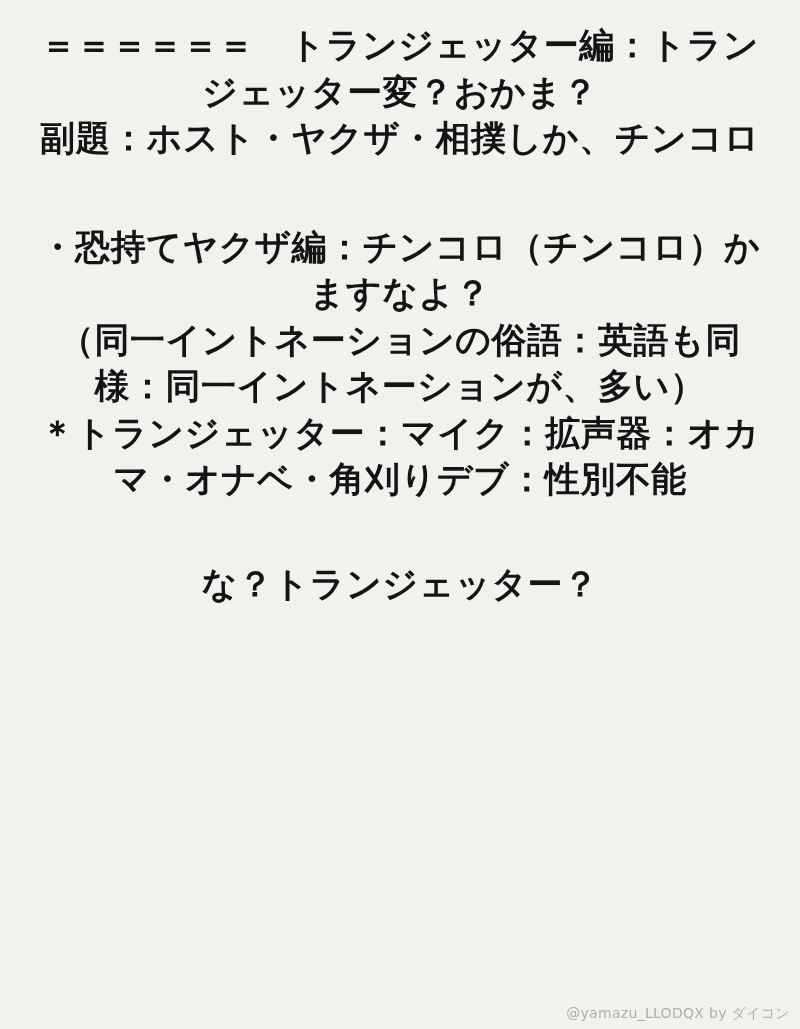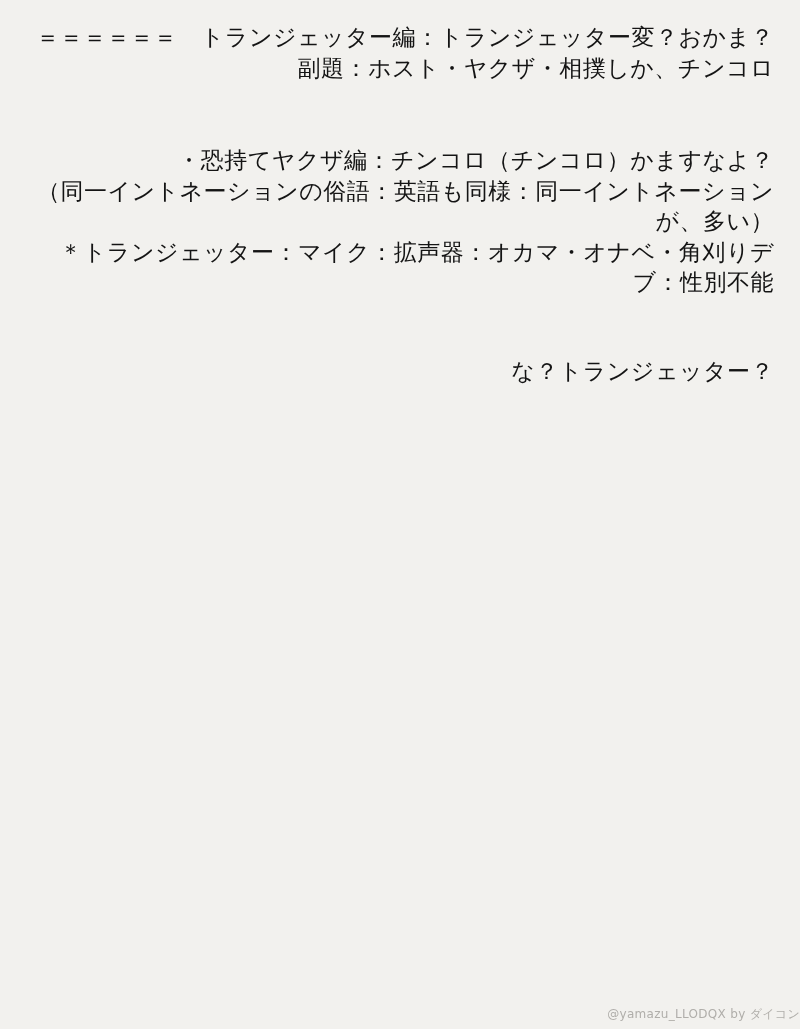--- a/index.html
+++ b/index.html
@@ -16,43 +16,43 @@
   }
   .page {
     position: relative;
     width: 800px;
     height: 1029px;
     box-sizing: border-box;
     padding: 22px 26px 0 26px;
     background: #f2f1ee;
   }
   .block {
-    text-align: right;
-    font-weight: 400;
+    text-align: center;
+    font-weight: 700;
     color: #141414;
-    font-size: 23px;
+    font-size: 35px;
     line-height: 1.33;
     letter-spacing: 0.5px;
   }
   .para {
     margin: 0;
     white-space: pre-wrap;
     word-break: break-all;
   }
   .spacer-lg {
     height: 62px;
   }
   .spacer-md {
     height: 58px;
   }
   .watermark {
     position: absolute;
-    right: 0;
+    right: 10px;
     bottom: 6px;
-    font-size: 12px;
+    font-size: 14px;
     color: #b0aeaa;
     font-family: "DejaVu Sans", sans-serif;
     letter-spacing: 0.3px;
   }
 </style>
 </head>
 <body>
 
 <div class="page">
 

